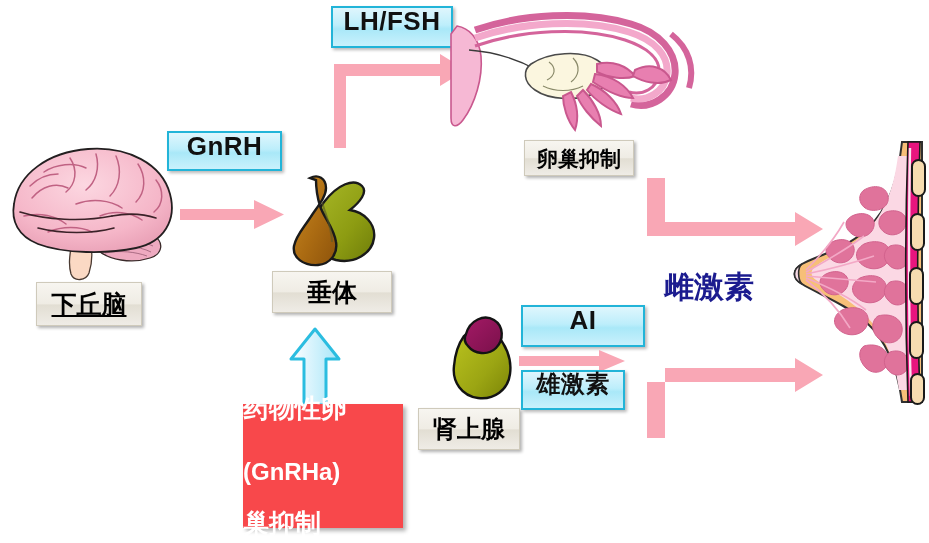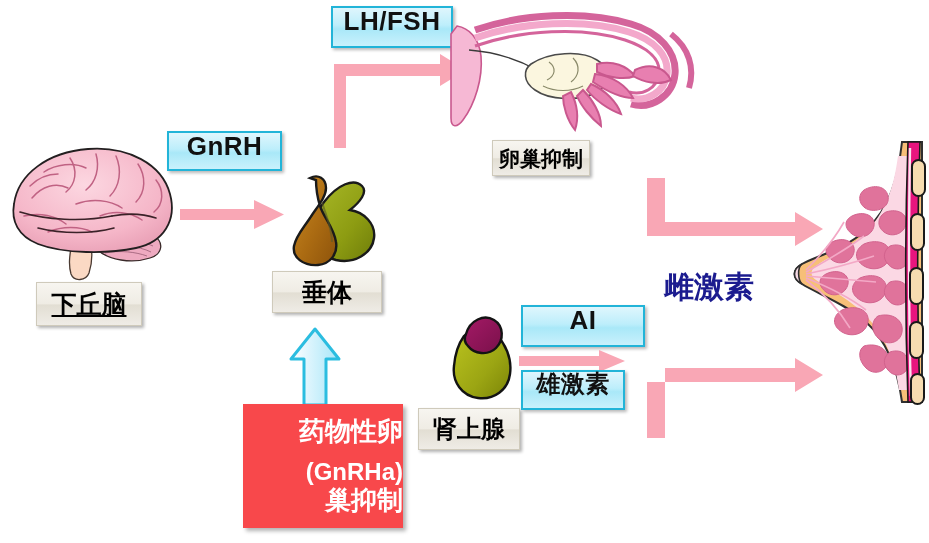--- a/index.html
+++ b/index.html
@@ -34,23 +34,24 @@
     display:flex;align-items:center;justify-content:center;
     box-shadow:2px 2px 3px rgba(0,0,0,.3);
     line-height:1;
   }
   .red-box{
     position:absolute;
     box-sizing:border-box;
     background:#f8484b;
     color:#ffffff;
     font-weight:bold;
-    display:flex;flex-direction:column;align-items:flex-end;justify-content:center;
+    display:flex;flex-direction:column;align-items:flex-start;justify-content:center;
     box-shadow:3px 3px 4px rgba(0,0,0,.3);
     text-align:center;
+    gap:23px;
   }
   .plain-text{
     position:absolute;
     font-weight:bold;
     color:#1b1b8f;
     white-space:nowrap;
     line-height:1;
   }
 
   
@@ -133,21 +134,21 @@
 
     <path d="M52 30 C66 12 82 6 90 14 C96 20 88 30 78 38 C92 40 104 52 102 66
              C100 82 82 92 64 88 C48 84 40 70 42 56 C43 45 47 36 52 30 Z" fill="url(#pitB)" stroke="#1a1a1a" stroke-width="2.4"></path>
 
     <path d="M38 6 C46 2 54 6 54 16 C54 26 44 36 38 46 C30 58 24 64 22 74
              C20 86 32 94 46 93 C58 92 66 82 64 70 C62 56 52 46 48 34
              C45 24 44 14 44 8 Z" fill="url(#pitA)" stroke="#1a1a1a" stroke-width="2.4"></path>
     <path d="M50 30 C54 44 60 56 60 70" fill="none" stroke="#5a5a2a" stroke-width="2" opacity=".6"></path>
   </svg>
 
-  <div class="gray-box" style="left:272px;top:271px;width:110px;height:42px;font-size:25px;">
+  <div class="gray-box" style="left:272px;top:271px;width:120px;height:42px;font-size:25px;">
     <span>垂体</span>
   </div>
 
   <div class="cyan-box" style="left:331px;top:6px;width:122px;height:42px;font-size:26px;">
     <span>LH/FSH</span>
   </div>
 
   <svg class="arrow-svg" style="left:328px;top:52px;" width="140" height="100" viewBox="0 0 140 100">
     <path d="M6 96 V12 H112 V2 L138 18 L112 34 V24 H18 V96 Z" fill="#f9a7b5"></path>
   </svg>
@@ -175,21 +176,21 @@
       <path d="M150 66 C168 68 182 78 188 90 C176 90 160 82 148 74 Z"></path>
       <path d="M146 76 C160 82 172 94 176 106 C164 102 150 92 142 82 Z"></path>
       <path d="M138 82 C148 92 156 106 156 118 C146 110 136 98 132 88 Z"></path>
       <path d="M126 84 C132 96 134 110 130 122 C122 112 118 98 118 88 Z"></path>
     </g>
     <path d="M190 62 C206 54 220 60 226 72 C214 78 198 74 188 68 Z" fill="#e87fb0" stroke="#c9588e" stroke-width="2"></path>
 
     <path d="M226 26 C244 40 250 60 244 80" fill="none" stroke="#d4649b" stroke-width="6"></path>
   </svg>
 
-  <div class="gray-box" style="left:492px;top:140px;width:98px;height:36px;font-size:21px;">
+  <div class="gray-box" style="left:524px;top:140px;width:110px;height:36px;font-size:21px;">
     <span>卵巢抑制</span>
   </div>
 
   <svg class="arrow-svg" style="left:289px;top:326px;" width="54" height="82" viewBox="0 0 54 82">
     <defs>
       <linearGradient id="blockArrow" x1="0" y1="0" x2="1" y2="0">
         <stop offset="0%" stop-color="#ffffff"></stop>
         <stop offset="40%" stop-color="#daf4fd"></stop>
         <stop offset="100%" stop-color="#a6e6f8"></stop>
       </linearGradient>

